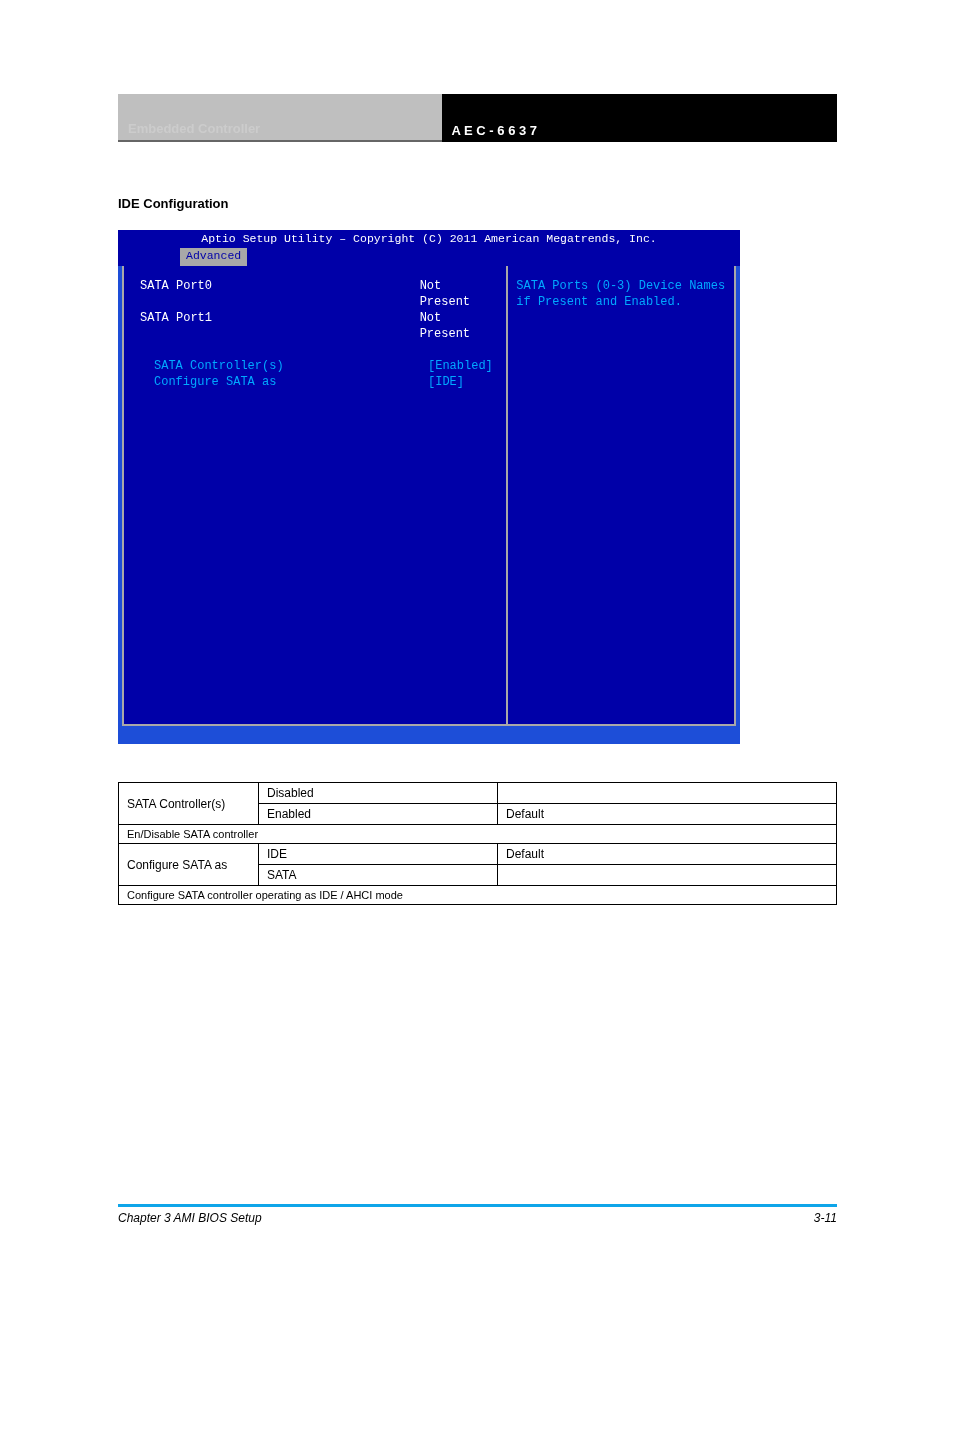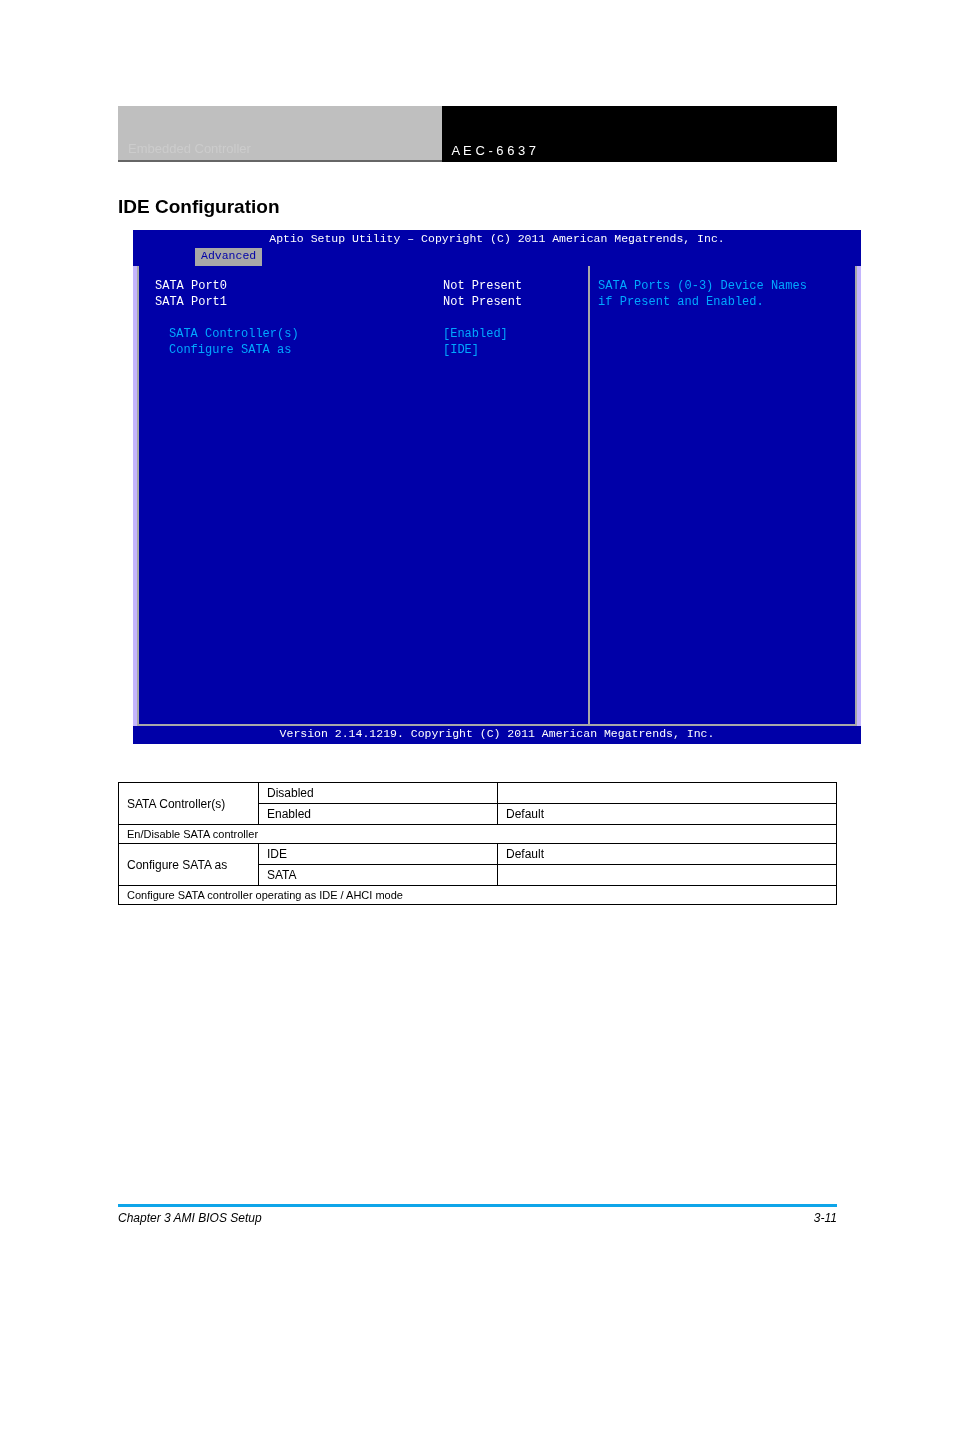--- a/index.html
+++ b/index.html
@@ -6,24 +6,25 @@
     body {
       width: 954px;
       height: 1434px;
       background: #ffffff;
       font-family: Arial, sans-serif;
       position: relative;
     }
     .header-bar {
       position: absolute;
       left: 118px;
-      top: 106px;
+      top: 94px;
       width: 719px;
-      height: 56px;
-      display: flex;
+      height: 48px;
+      display: flex;
+      font-weight: bold;
     }
     .header-left {
       width: 45%;
       background: #bfbfbf;
       border-bottom: 2px solid #666;
       display: flex;
       align-items: flex-end;
       padding: 4px 10px;
       font-size: 13px;
       color: #cccccc;
@@ -33,36 +34,35 @@
       background: #000000;
       display: flex;
       align-items: flex-end;
       padding: 4px 10px;
       font-size: 13px;
       color: #ffffff;
     }
     .section-title {
       position: absolute;
       left: 118px;
-      font-size: 19px;
+      font-size: 13px;
       font-weight: bold;
     }
     .title-ide { top: 196px; }
 
     
     .bios {
       position: absolute;
       left: 118px;
       top: 230px;
-      width: 728px;
+      width: 622px;
       height: 514px;
-      background: #c4b5fd;
+      background: #1d4ed8;
       font-family: 'Courier New', monospace;
       font-size: 12px;
-      margin-left: 15px;
     }
     .bios-hdr {
       height: 18px;
       color: #ffffff;
       text-align: center;
       padding-top: 2px;
       background: #0000a8;
       font-size: 11.5px;
     }
     .bios-tabs {
@@ -185,21 +185,20 @@
         <span class="val">[IDE]</span>
       </div>
     </div>
     <div class="bios-right">
       <div class="bios-help">
         <p>SATA Ports (0-3) Device Names</p>
         <p>if Present and Enabled.</p>
       </div>
     </div>
   </div>
-  <div class="bios-footer">Version 2.14.1219. Copyright (C) 2011 American Megatrends, Inc.</div>
 </div>
 
 <table class="opt-table t1">
   <tbody>
       <tr>
     <td class="c1" rowspan="2">SATA Controller(s)</td>
     <td class="c2">Disabled</td>
     <td></td>
   </tr>
   <tr>

